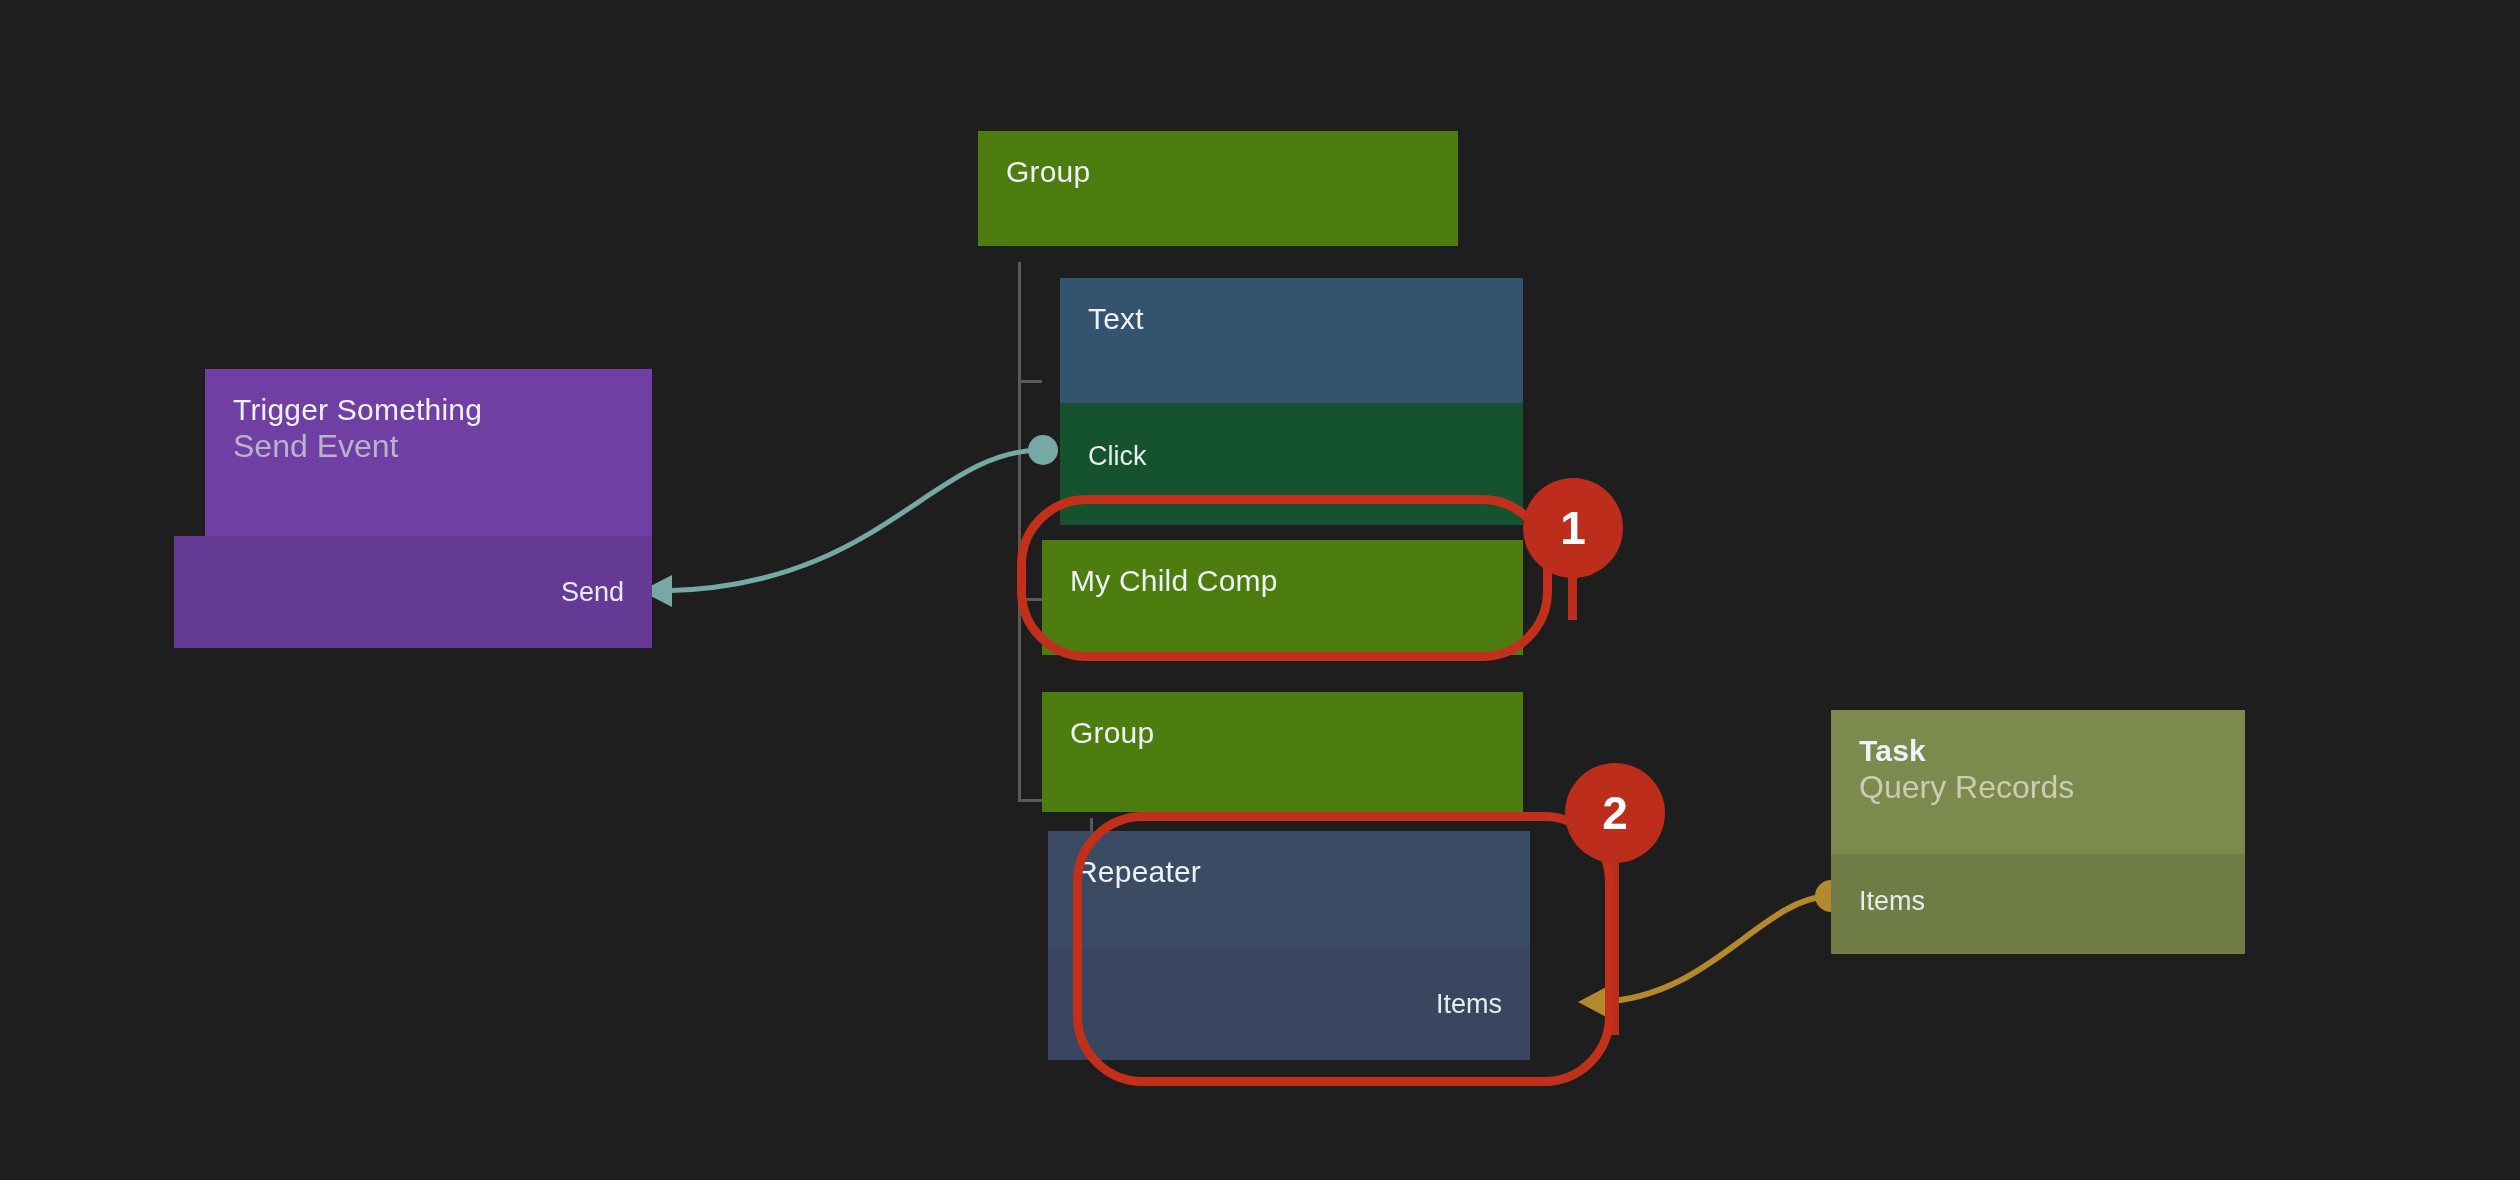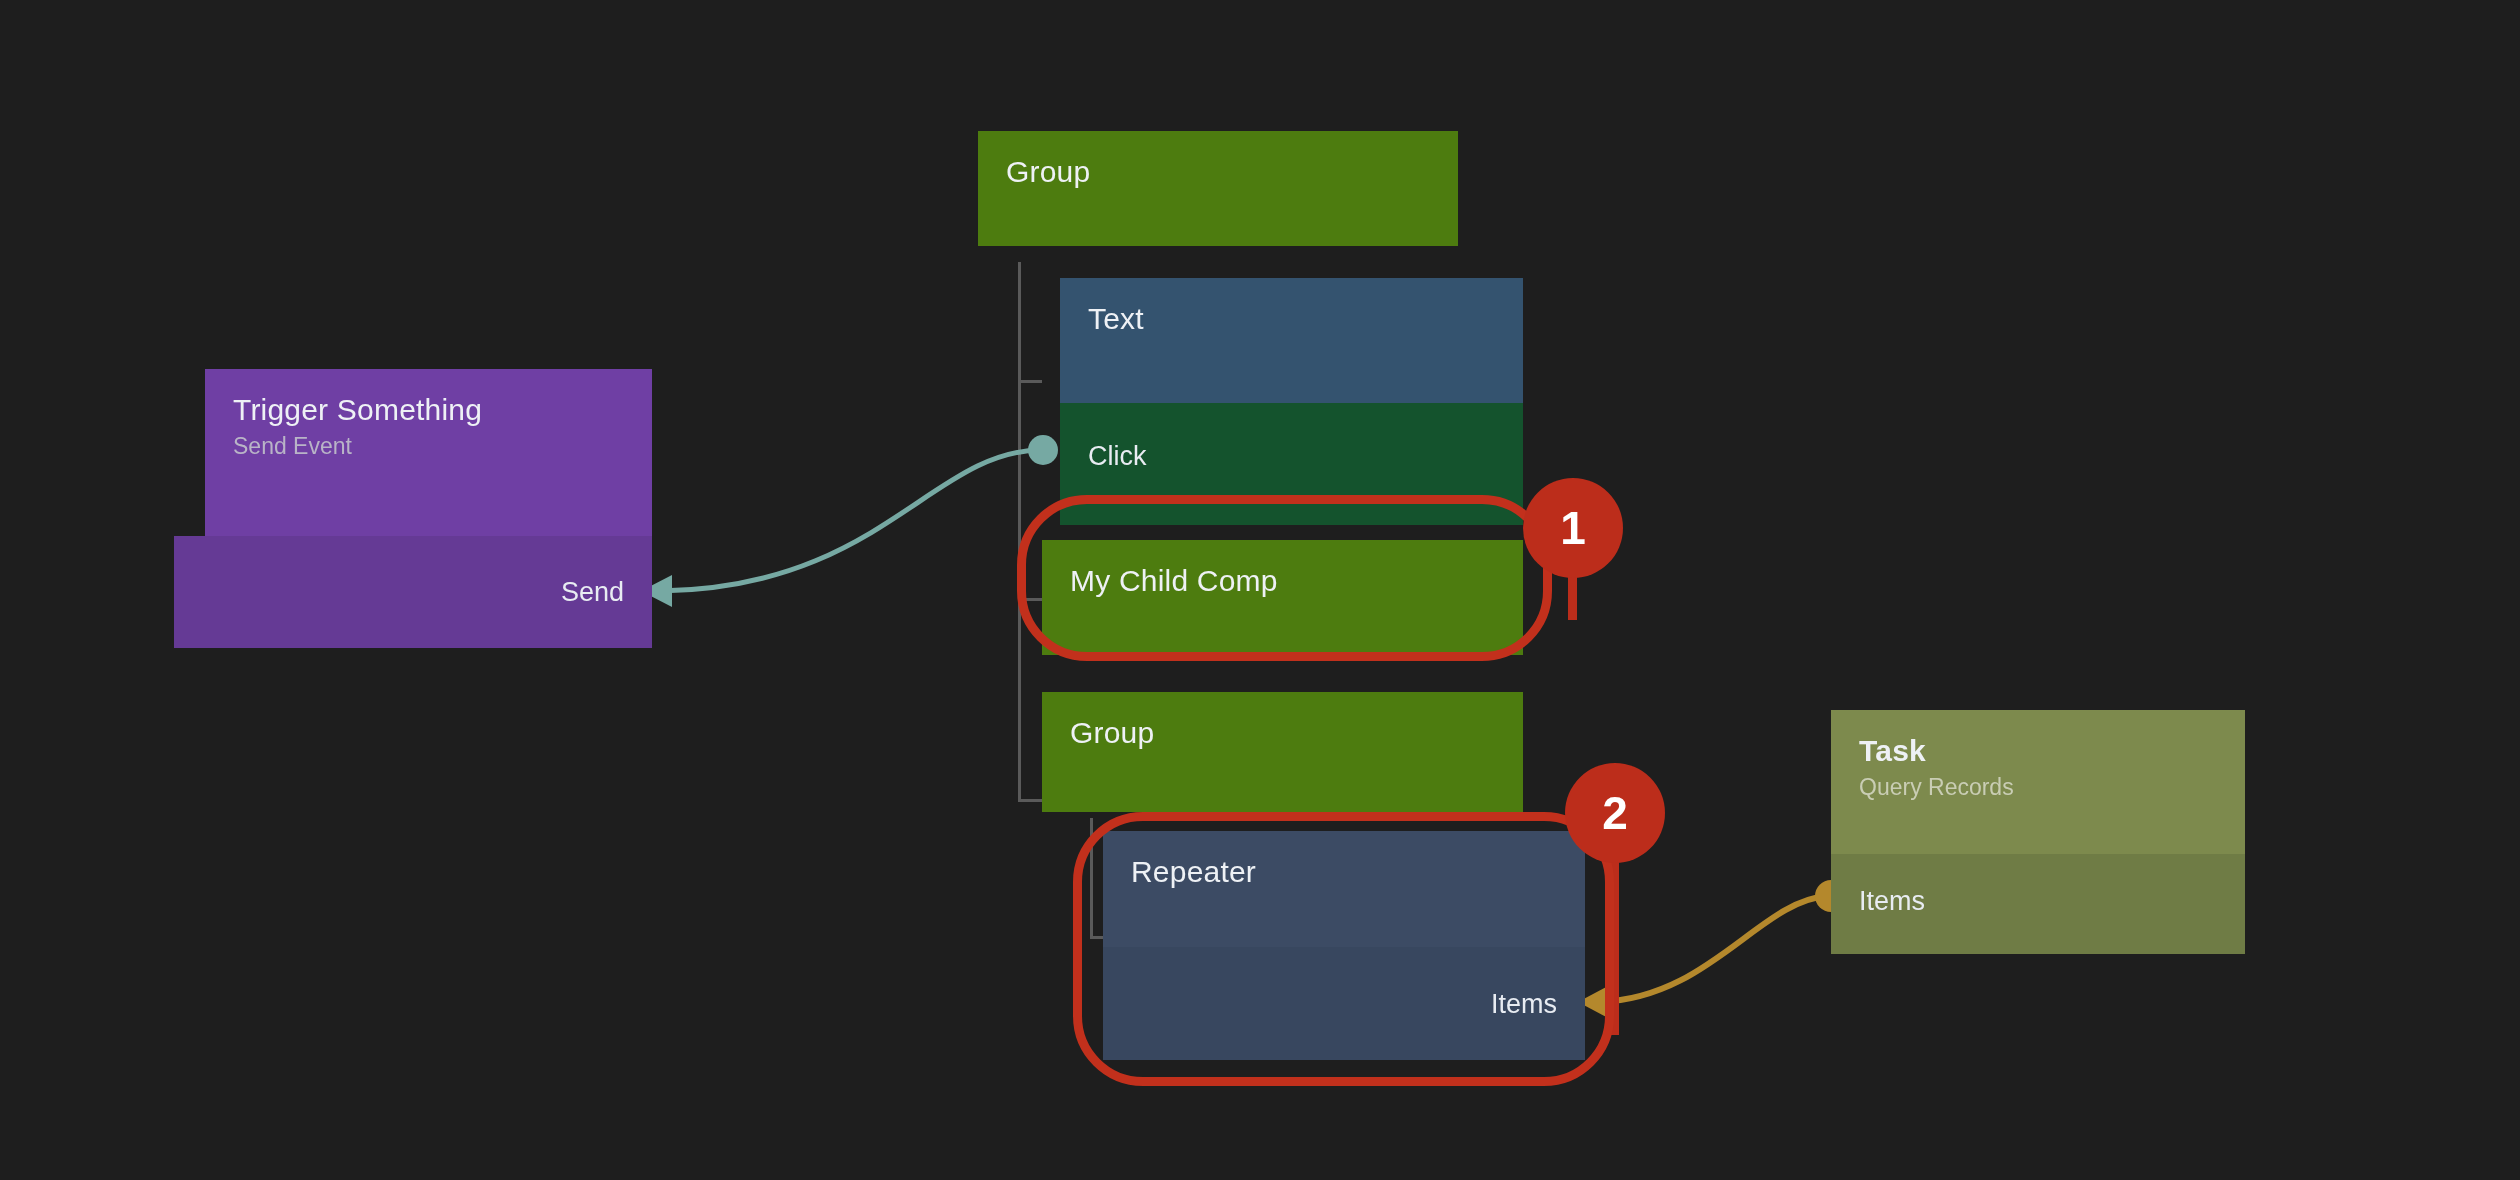--- a/index.html
+++ b/index.html
@@ -34,21 +34,21 @@
   }
   .node-title {
     color: #eef1f5;
     font-size: 30px;
     line-height: 38px;
     letter-spacing: 0.2px;
     white-space: nowrap;
   }
   .node-subtitle {
     color: #b9b4c7;
-    font-size: 23px;
+    font-size: 32px;
     line-height: 34px;
     white-space: nowrap;
   }
   .port-row {
     position: absolute;
     font-size: 27px;
     color: #e8ecf2;
     white-space: nowrap;
     line-height: 30px;
   }
@@ -147,21 +147,21 @@
       <div class="node-title">My Child Comp</div>
     </div>
   </div>
 
   <div class="node blue-flat" style="left:1042px; top:692px; width:481px; height:120px;">
     <div class="node-header" style="background:transparent;">
       <div class="node-title">Group</div>
     </div>
   </div>
 
-  <div class="node dim" style="left:1103px; top:831px; width:482px; height:229px;">
+  <div class="node dim" style="left:1048px; top:831px; width:482px; height:229px;">
     <div class="node-header" style="height:116px;">
       <div class="node-title">Repeater</div>
     </div>
     <div class="node-body" style="height:113px;">
       <div class="port-row port-right" style="top:42px;">Items</div>
     </div>
   </div>
 
   <div class="node purple" style="left:174px; top:369px; width:478px; height:279px;">
     <div class="node-header" style="height:167px;margin-left:31px;">

